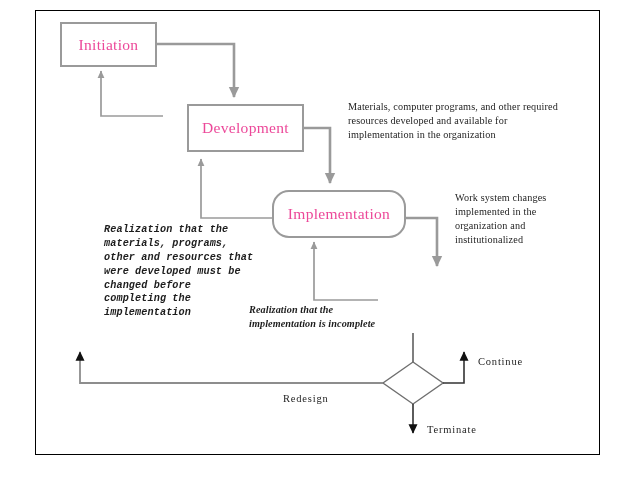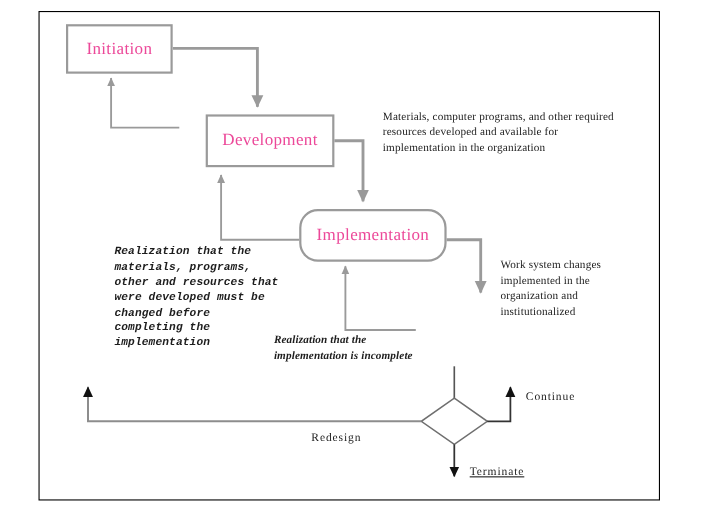--- a/index.html
+++ b/index.html
@@ -149,26 +149,26 @@
   </div>
 
   <div class="node-box" style="left:272px; top:190px; width:134px; height:48px;border-radius:17px;">
     <span class="node-label">Implementation</span>
   </div>
 
 
 
   <div class="ann" style="left:348px; top:100px; width:218px;">Materials, computer programs, and other required resources developed and available for implementation in the organization</div>
 
-  <div class="ann" style="left:455px; top:191px; width:120px;margin-top:44px;">Work system changes implemented in the organization and institutionalized</div>
+  <div class="ann" style="left:455px; top:191px; width:120px;">Work system changes implemented in the organization and institutionalized</div>
 
 
   <div class="ann italic" style="left:104px; top:223px; width:152px;font-family:Liberation Mono, monospace;">Realization that the materials, programs, other and resources that were developed must be changed before completing the implementation</div>
 
   <div class="ann italic" style="left:249px; top:303px; width:135px;">Realization that the implementation is incomplete</div>
 
   <div class="edge-label" style="left:283px; top:393px;">Redesign</div>
 
   <div class="edge-label" style="left:478px; top:356px;">Continue</div>
 
-  <div class="edge-label" style="left:427px; top:424px;text-decoration:underline;">Terminate</div>
+  <div class="edge-label" style="left:427px; top:424px;">Terminate</div>
 
 </div>
 
 </body></html>

